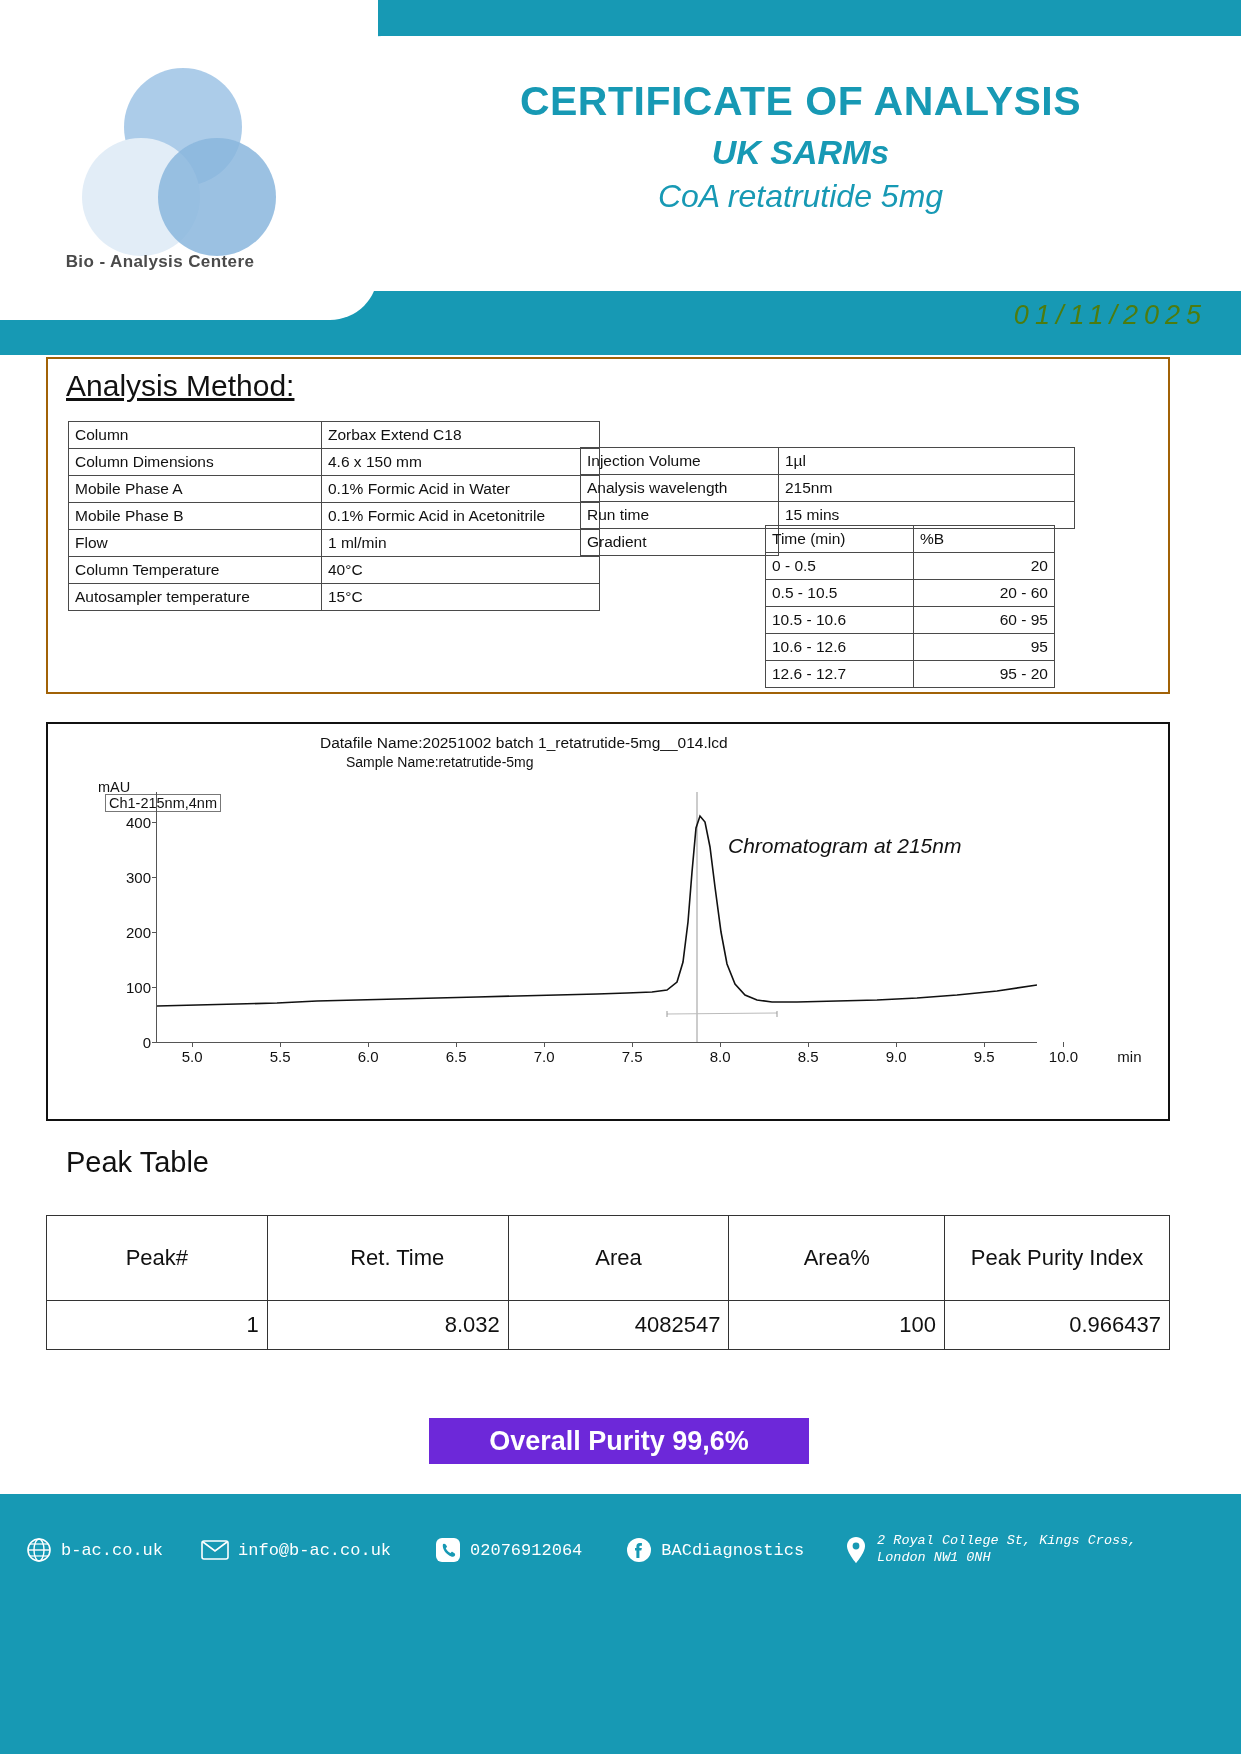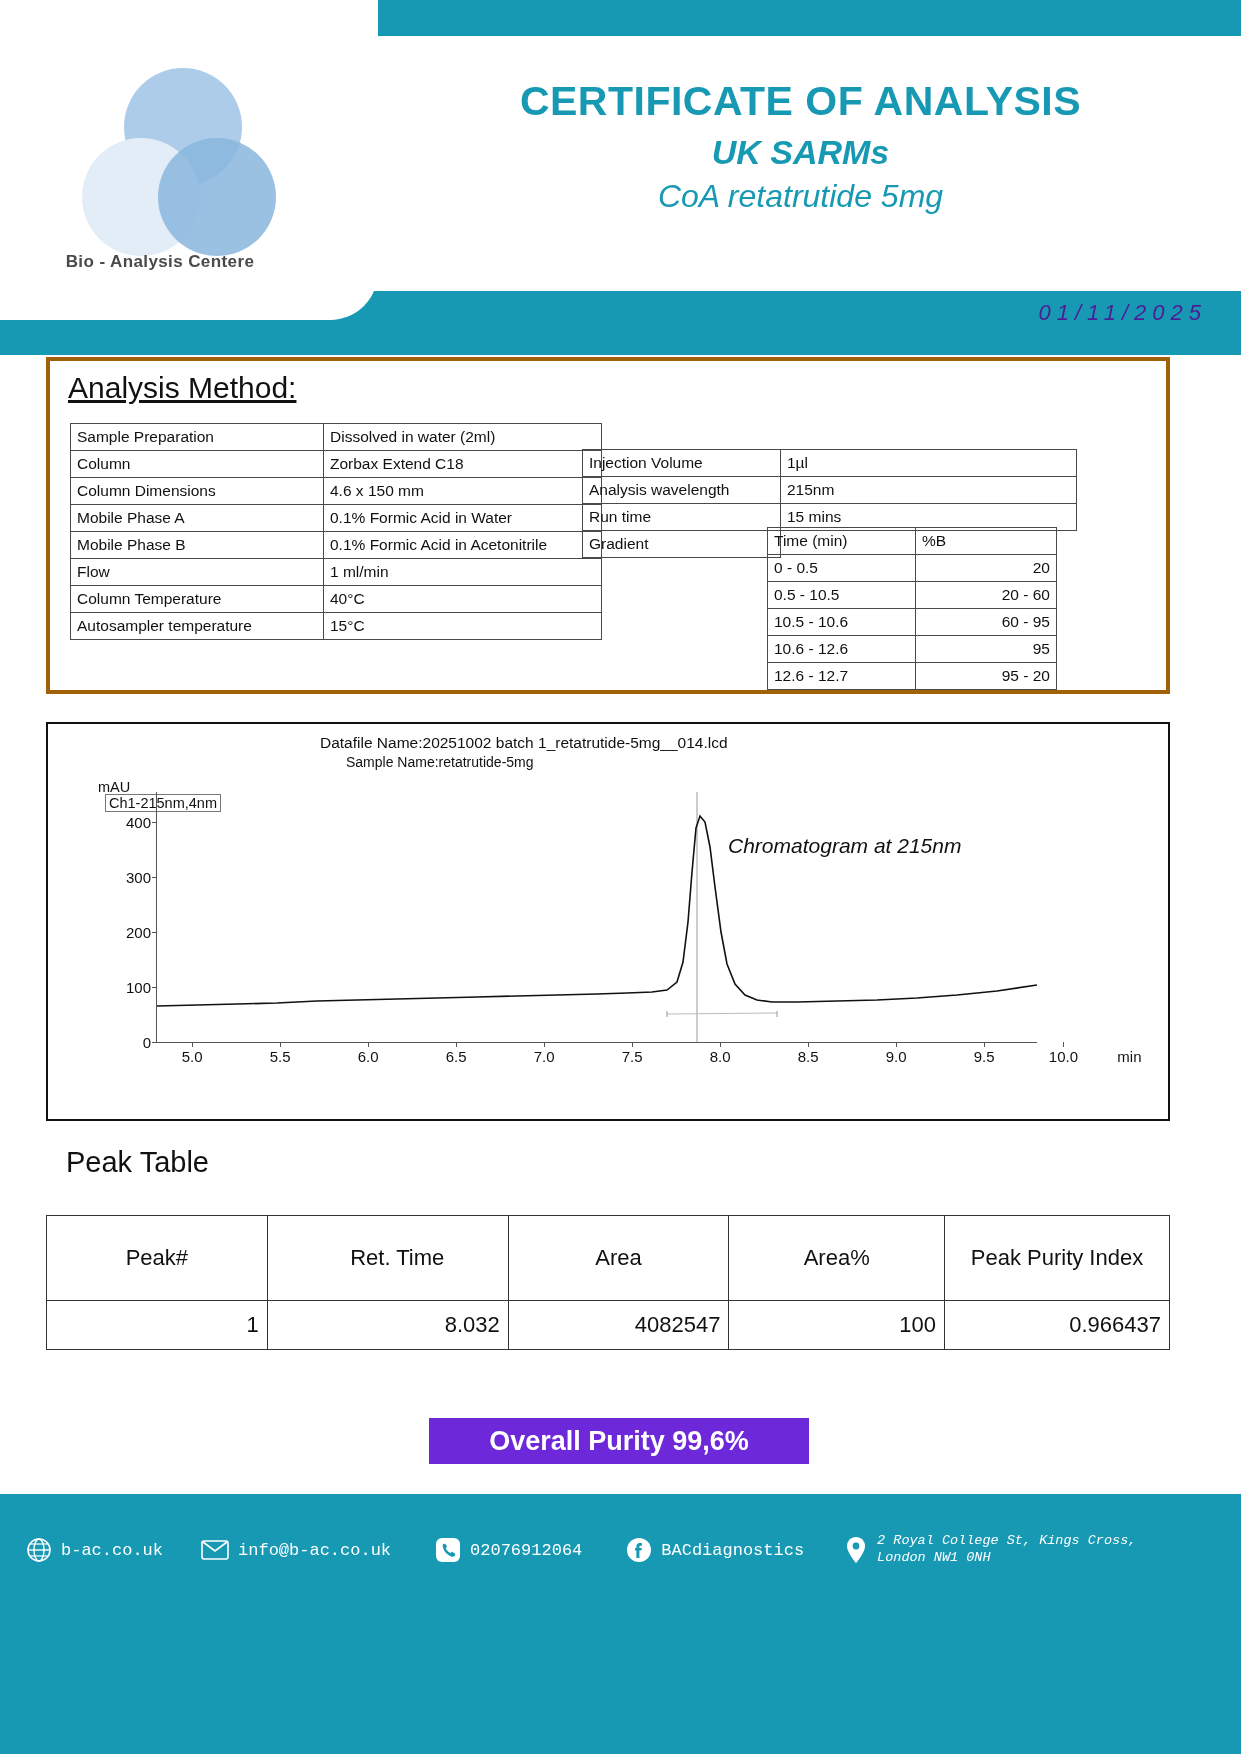--- a/index.html
+++ b/index.html
@@ -28,27 +28,27 @@
   .circ-right{left:116px;top:70px;width:118px;height:118px;background:#8ab6dd;opacity:.85;}
   .logo-text{
     position:absolute;left:30px;top:252px;width:260px;text-align:center;
     font-size:17px;font-weight:bold;color:#4a4a4a;letter-spacing:.4px;
   }
   .title-block{position:absolute;left:378px;top:78px;width:845px;text-align:center;color:#1799b4;}
   .title-main{font-size:41px;font-weight:bold;letter-spacing:.5px;}
   .title-sub{font-size:34px;font-weight:bold;font-style:italic;margin-top:8px;}
   .title-sub2{font-size:32px;font-style:italic;margin-top:6px;}
   .date{
-    position:absolute;right:34px;top:300px;color:#4c1d95;font-size:22px;
+    position:absolute;right:34px;top:300px;color:#4d7c0f;font-size:27px;
     font-style:italic;letter-spacing:6px;font-weight:500;
   }
   
   .method-box{
     position:absolute;left:46px;top:357px;width:1124px;height:337px;
-    border:4px solid #a16207;background:#fff;box-sizing:border-box;
+    border:2px solid #a16207;background:#fff;box-sizing:border-box;
   }
   .method-title{
     position:absolute;left:18px;top:10px;font-size:30px;color:#111;
     text-decoration:underline;font-weight:400;
   }
   table.mt{border-collapse:collapse;font-size:15.5px;color:#111;}
   table.mt td{border:1px solid #4a4a4a;padding:3px 6px;height:20px;}
   .tbl-left{position:absolute;left:20px;top:62px;}
   .tbl-left td.c1{width:240px;}
   .tbl-left td.c2{width:265px;}
@@ -124,24 +124,20 @@
 
   <div class="teal-band"></div>
   <div class="date">01/11/2025</div>
 </div>
 
 <div class="method-box">
   <div class="method-title">Analysis Method:</div>
 
   <table class="mt tbl-left">
     <tbody>
-        <tr>
-      <td class="c1">Sample Preparation</td>
-      <td class="c2">Dissolved in water (2ml)</td>
-    </tr>
     <tr>
       <td class="c1">Column</td>
       <td class="c2">Zorbax Extend C18</td>
     </tr>
     <tr>
       <td class="c1">Column Dimensions</td>
       <td class="c2">4.6 x 150 mm</td>
     </tr>
     <tr>
       <td class="c1">Mobile Phase A</td>

